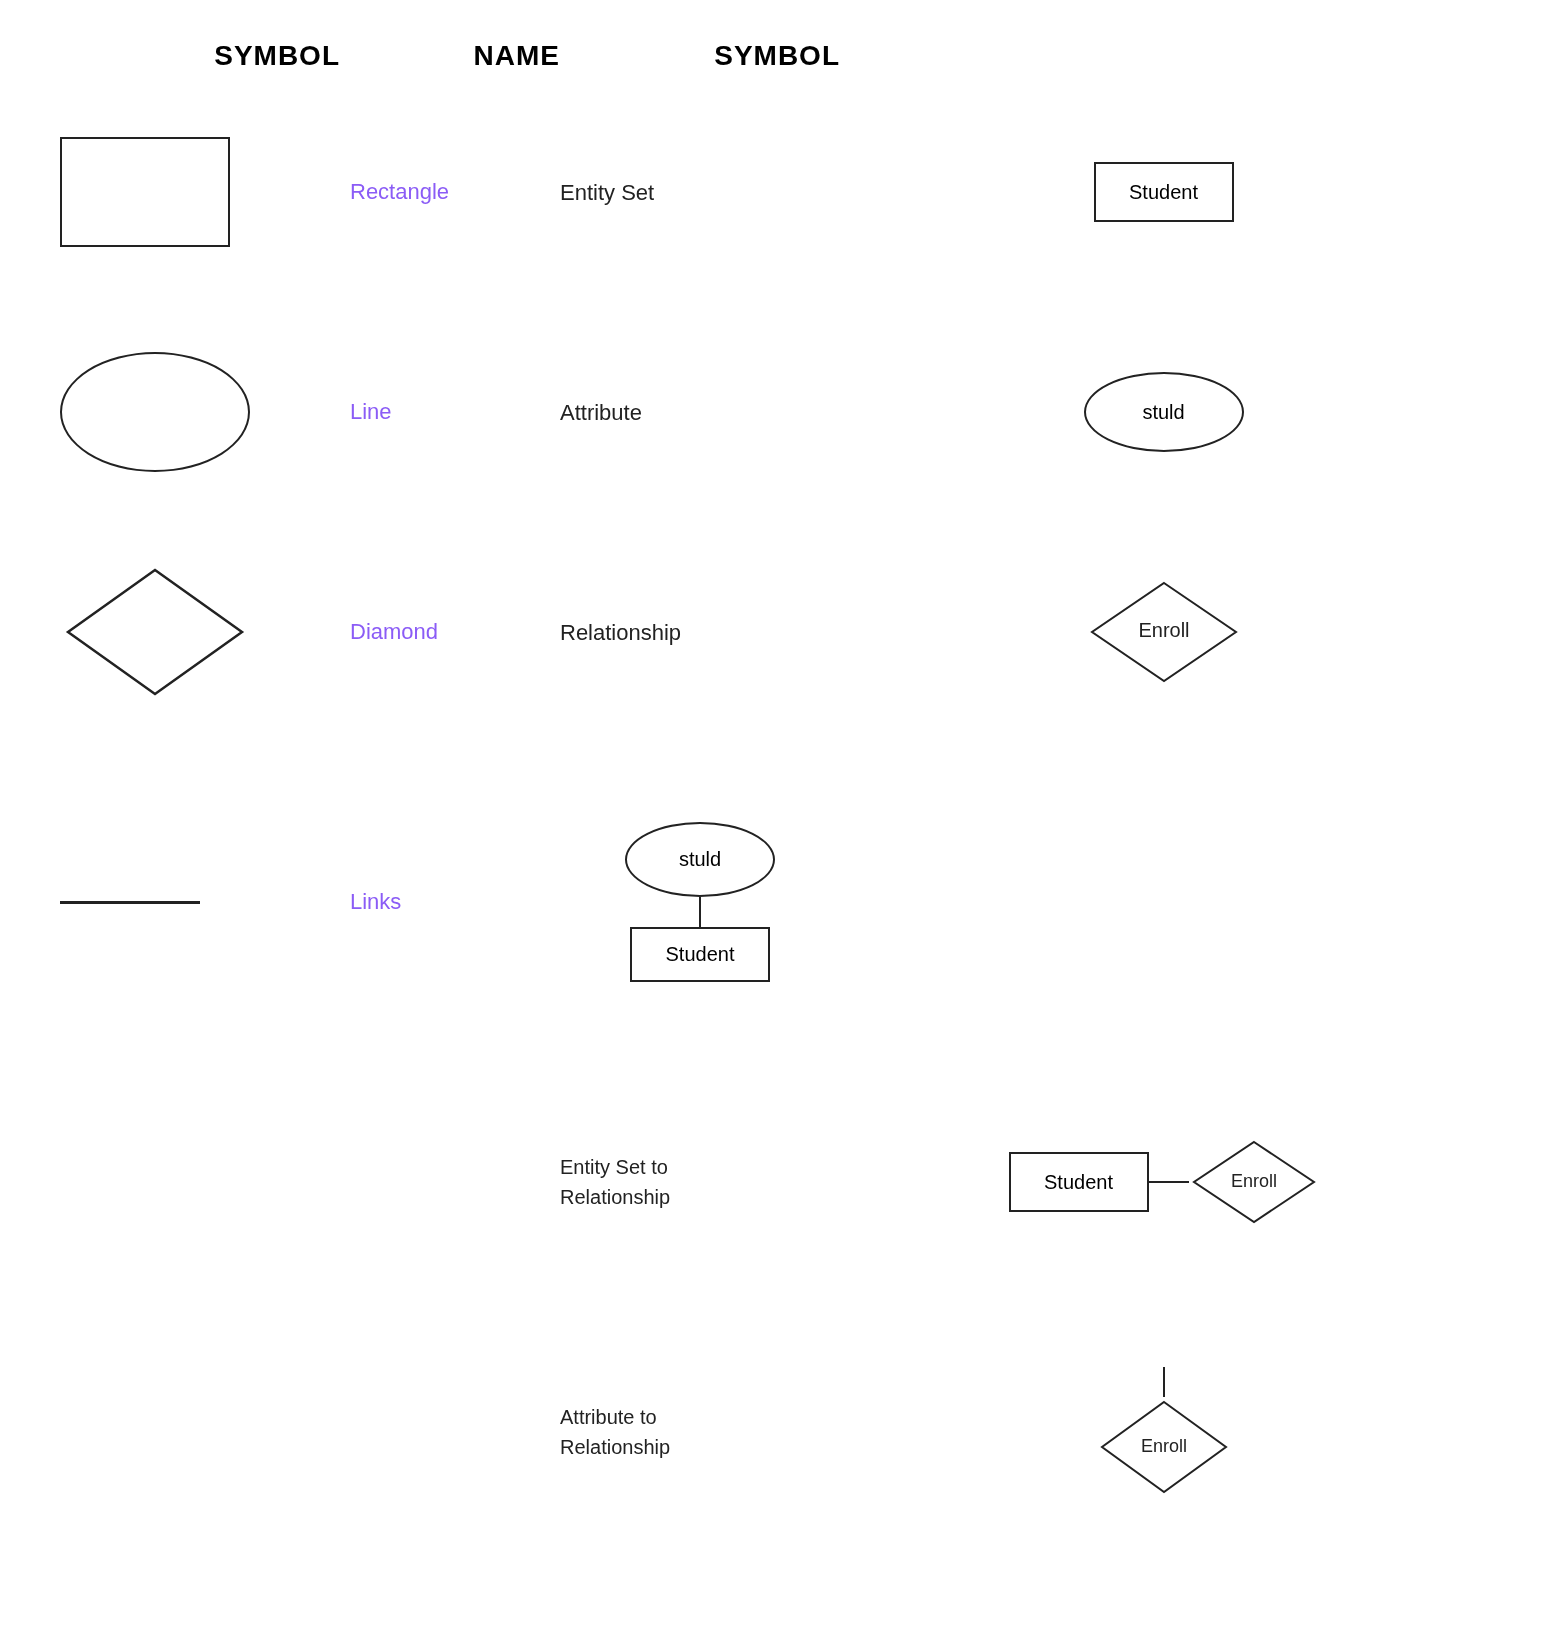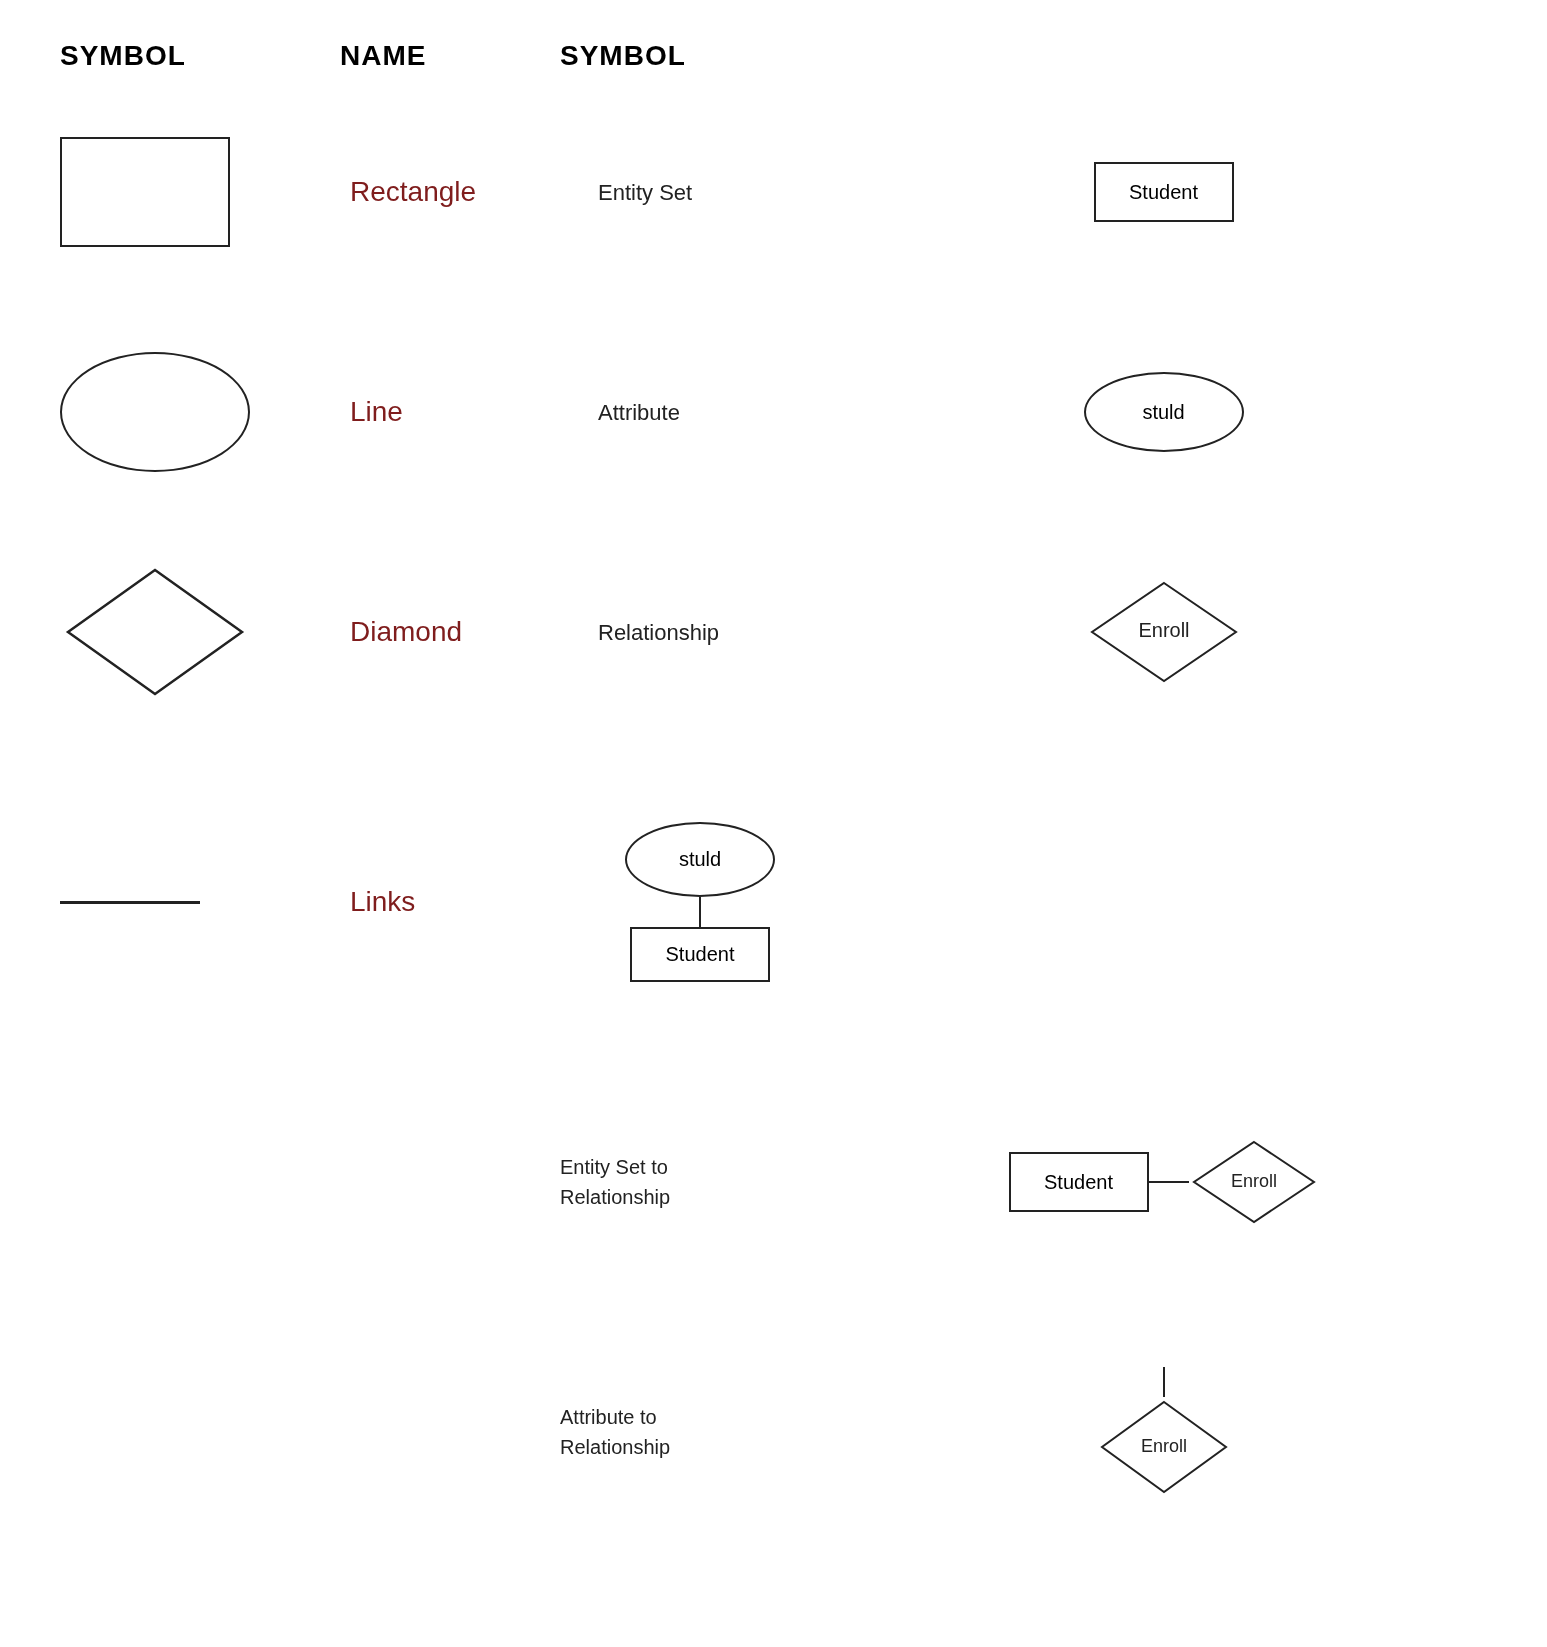--- a/index.html
+++ b/index.html
@@ -15,48 +15,48 @@
     .header-row {
       display: grid;
       grid-template-columns: 280px 220px 280px 1fr;
       margin-bottom: 30px;
       padding-bottom: 10px;
     }
     .header-cell {
       font-size: 28px;
       font-weight: 900;
       letter-spacing: 1px;
+      text-align: right;
     }
 
     
     .content-row {
       display: grid;
       grid-template-columns: 280px 220px 280px 1fr;
       align-items: center;
       margin-bottom: 60px;
       min-height: 160px;
     }
 
     .symbol-cell {
       display: flex;
       align-items: center;
       justify-content: flex-start;
     }
 
     .name-cell {
-      font-size: 28px;
-      color: #7f1d1d;
+      font-size: 22px;
+      color: #8b5cf6;
       padding-left: 10px;
     }
 
     .meaning-cell {
       font-size: 22px;
       color: #222;
       line-height: 1.5;
-      margin-left: 38px;
     }
 
     .example-cell {
       display: flex;
       align-items: center;
       justify-content: center;
     }
 
     
     .shape-rectangle {

